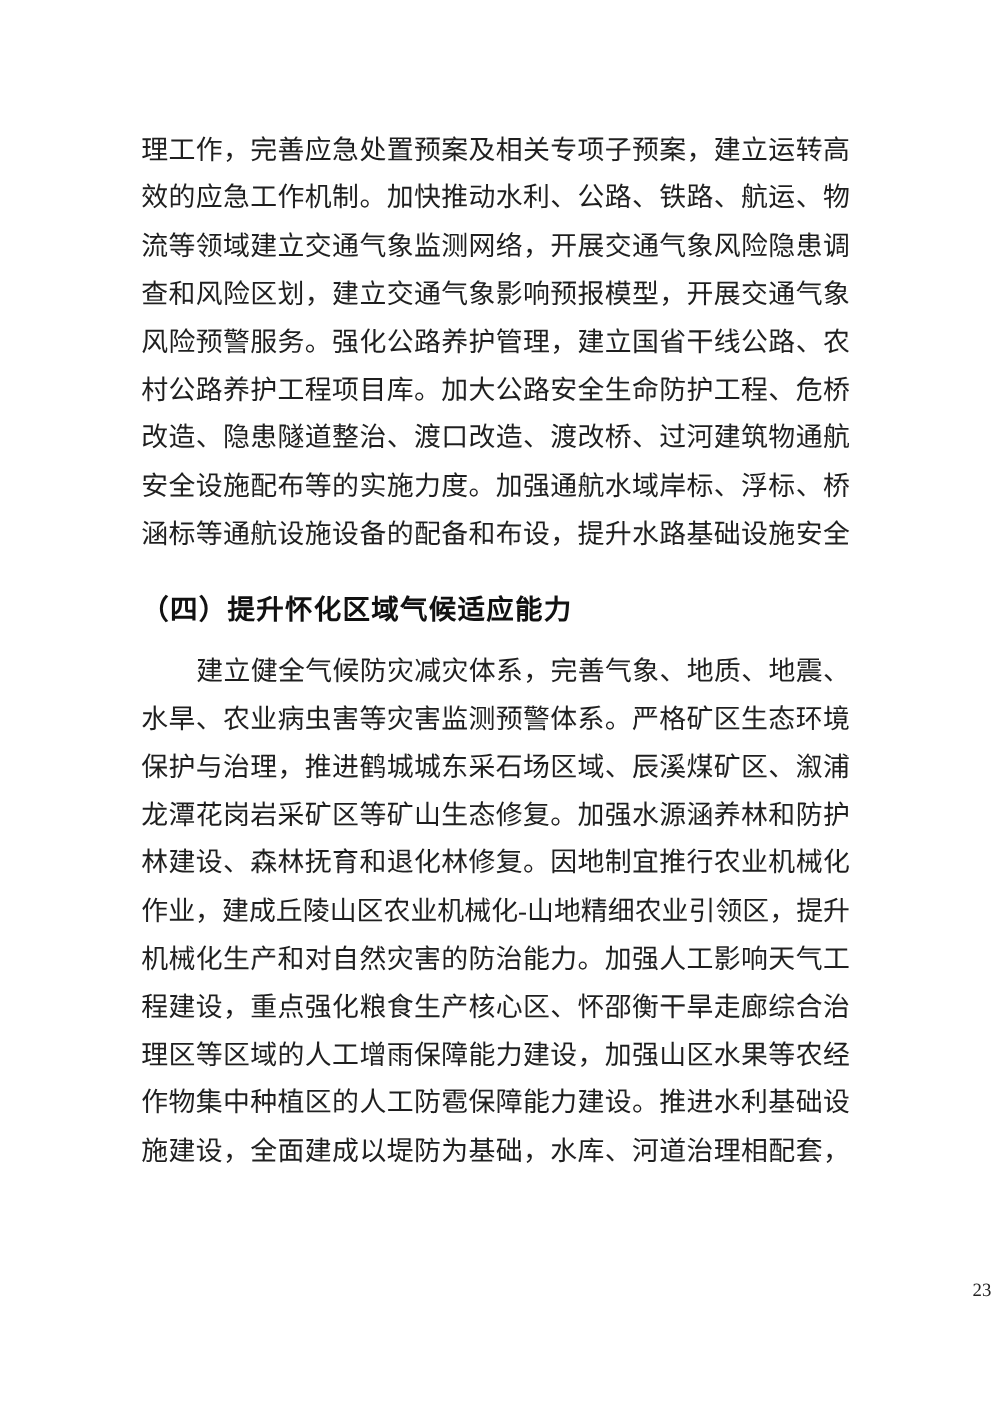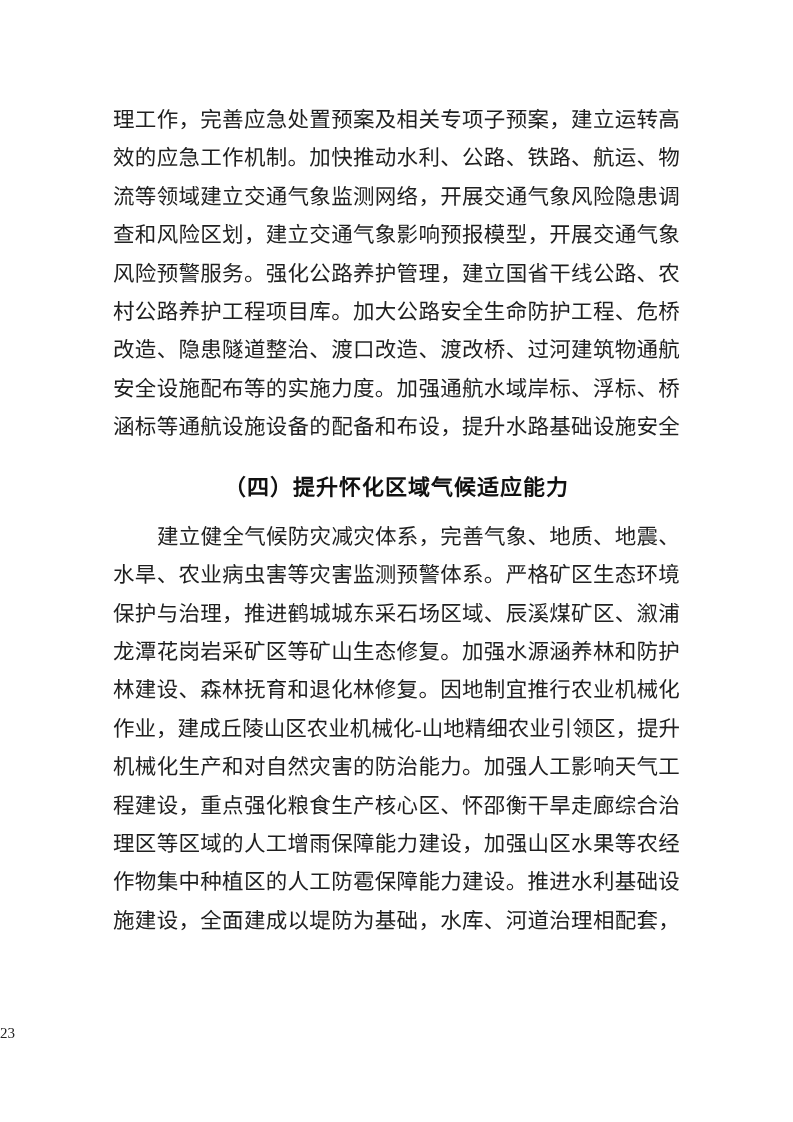--- a/index.html
+++ b/index.html
@@ -51,29 +51,28 @@
   .section-heading {
     margin-top: 22px;
     margin-bottom: 11px;
     height: 38.4px;
     line-height: 38.4px;
     font-size: 22px;
     font-weight: bold;
     letter-spacing: 1px;
     font-family: "Liberation Sans", "DejaVu Sans", sans-serif;
     color: #111111;
-    text-align: center;
   }
 
   .page-number {
     position: absolute;
     top: 1022px;
     left: 0;
     width: 100%;
-    text-align: left;
+    text-align: right;
     font-size: 15px;
     line-height: 22px;
     color: #222222;
     font-family: "Liberation Serif", "DejaVu Serif", serif;
   }
 </style>
 </head>
 <body>
 
 <div class="doc-page">

